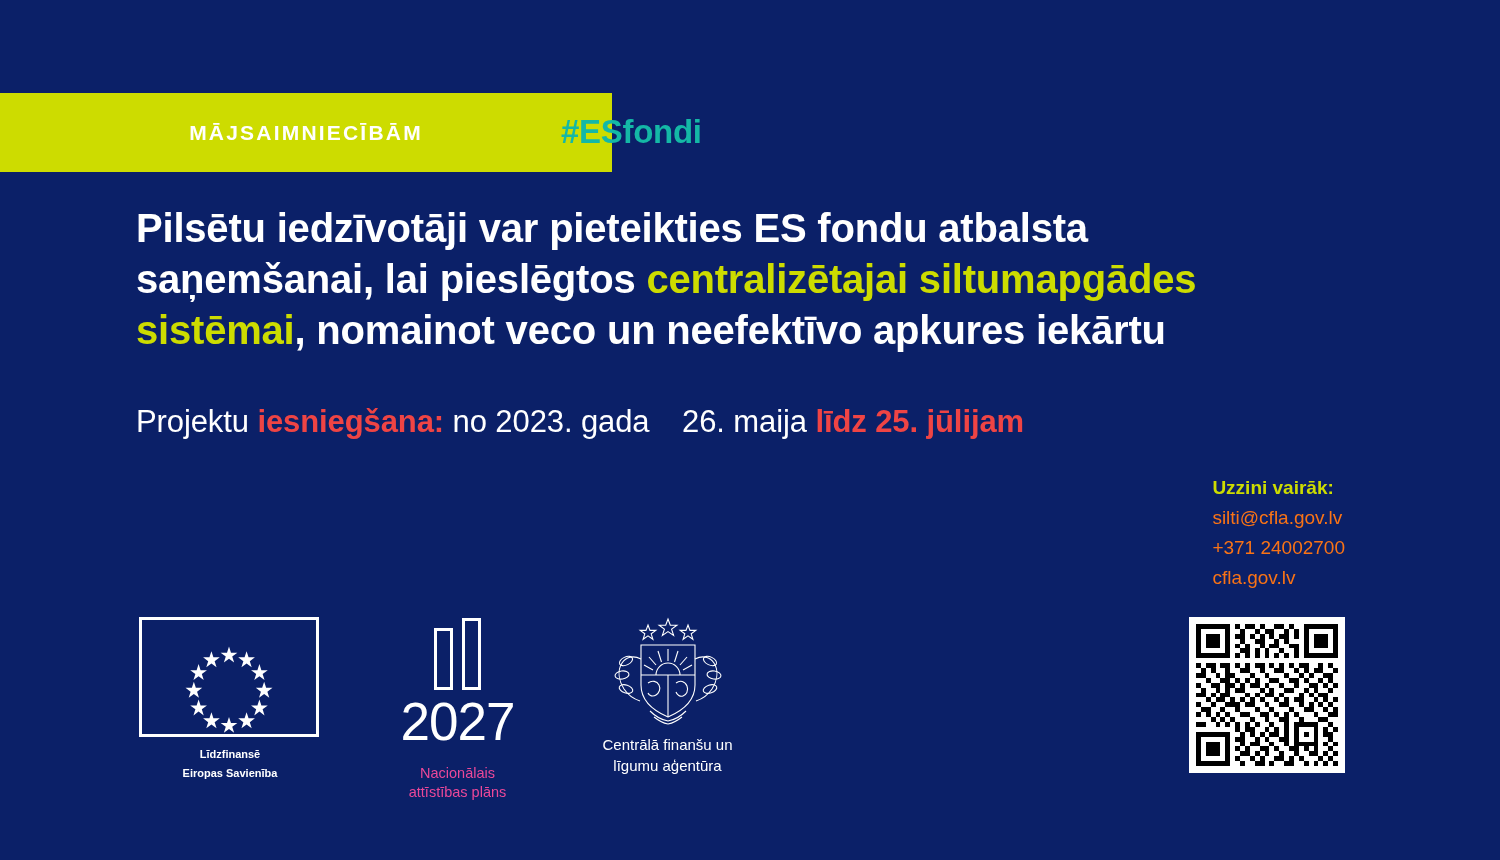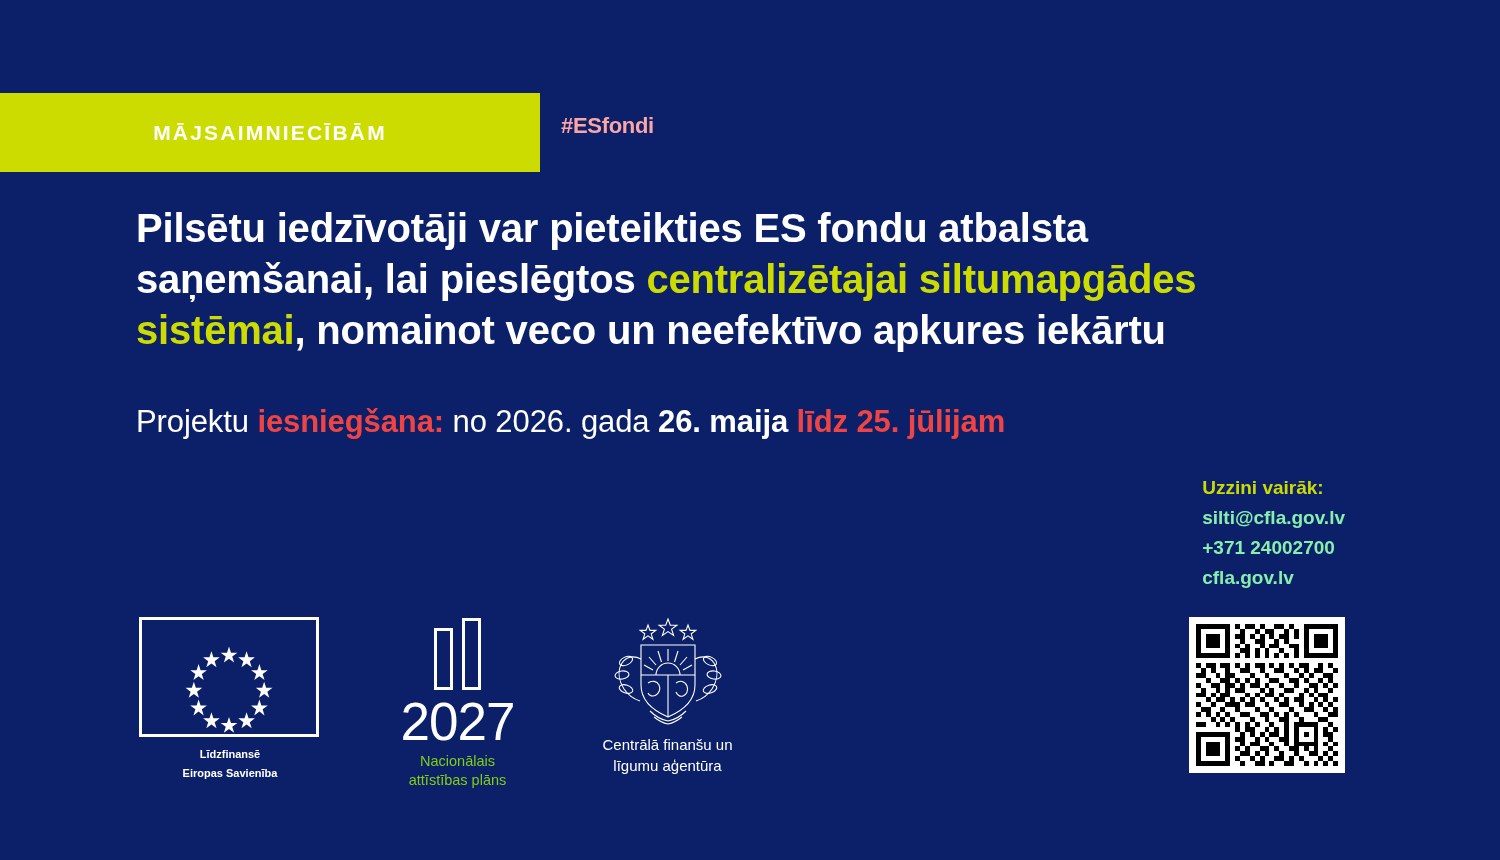--- a/index.html
+++ b/index.html
@@ -21,41 +21,41 @@
     width: 1500px;
     height: 860px;
     background: #0b2068;
   }
 
   
   .tag-band {
     position: absolute;
     left: 0;
     top: 93px;
-    width: 540px;
+    width: 612px;
     height: 79px;
     background: #cddc00;
     display: flex;
     align-items: center;
     justify-content: center;
   }
   .tag-band-label {
     color: #ffffff;
     font-size: 21px;
     font-weight: bold;
     letter-spacing: 2.2px;
     white-space: nowrap;
   }
 
   .hashtag {
     position: absolute;
     left: 561px;
     top: 113px;
-    color: #fca5a5;
-    font-size: 22px;
+    color: #14b8a6;
+    font-size: 33px;
     font-weight: bold;
     letter-spacing: -0.3px;
     white-space: nowrap;
     text-align: right;
   }
 
   
   .headline {
     position: absolute;
     left: 136px;
@@ -77,44 +77,45 @@
     left: 136px;
     top: 403px;
     color: #ffffff;
     font-size: 31px;
     font-weight: normal;
     line-height: 38px;
     letter-spacing: -0.1px;
     white-space: nowrap;
   }
   .subhead .bold {
-    font-weight: bold;
+    font-weight: normal;
+    margin-left: 24px;
   }
   .subhead .accent-bold {
     color: #ef4444;
     font-weight: bold;
   }
 
   
   .contact {
     position: absolute;
     right: 155px;
     top: 473px;
   }
   .contact-heading {
     color: #cddc00;
     font-size: 19px;
     font-weight: bold;
     line-height: 30px;
     white-space: nowrap;
   }
   .contact-line {
-    color: #86efac;
+    color: #f97316;
     font-size: 19px;
-    font-weight: bold;
+    font-weight: normal;
     line-height: 30px;
     white-space: nowrap;
   }
 
   
   .logo-eu {
     position: absolute;
     left: 139px;
     top: 617px;
     width: 182px;
@@ -157,25 +158,25 @@
   .nap-bar-b { width: 19px; height: 72px; }
   .nap-year {
     color: #ffffff;
     font-size: 53px;
     font-weight: normal;
     line-height: 56px;
     letter-spacing: -1px;
     margin-top: 4px;
   }
   .nap-caption {
-    color: #84cc16;
+    color: #ec4899;
     font-size: 14.5px;
     font-weight: normal;
     line-height: 19px;
-    margin-top: 2px;
+    margin-top: 14px;
   }
 
   .logo-cfla {
     position: absolute;
     left: 580px;
     top: 612px;
     width: 175px;
     text-align: center;
   }
   .cfla-emblem {
@@ -217,21 +218,21 @@
     <span class="tag-band-label">MĀJSAIMNIECĪBĀM</span>
   </div>
 
   <div class="hashtag">#ESfondi</div>
 
   <div class="headline">
     <span>Pilsētu iedzīvotāji var pieteikties ES fondu atbalsta saņemšanai, lai  pieslēgtos </span><span class="accent">centralizētajai siltumapgādes sistēmai</span><span>, nomainot veco un neefektīvo apkures iekārtu</span>
   </div>
 
   <div class="subhead">
-    <span>Projektu </span><span class="accent-bold">iesniegšana:</span><span> no 2026. gada </span><span class="bold">26. maija</span><span class="accent-bold"> līdz 25. jūlijam</span>
+    <span>Projektu </span><span class="accent-bold">iesniegšana:</span><span> no 2023. gada </span><span class="bold">26. maija</span><span class="accent-bold"> līdz 25. jūlijam</span>
   </div>
 
   <div class="contact">
     <div class="contact-heading">Uzzini vairāk:</div>
     <div class="contact-line">silti@cfla.gov.lv</div>
     <div class="contact-line">+371 24002700</div>
     <div class="contact-line">cfla.gov.lv</div>
   </div>
 
   <div class="logo-eu">

